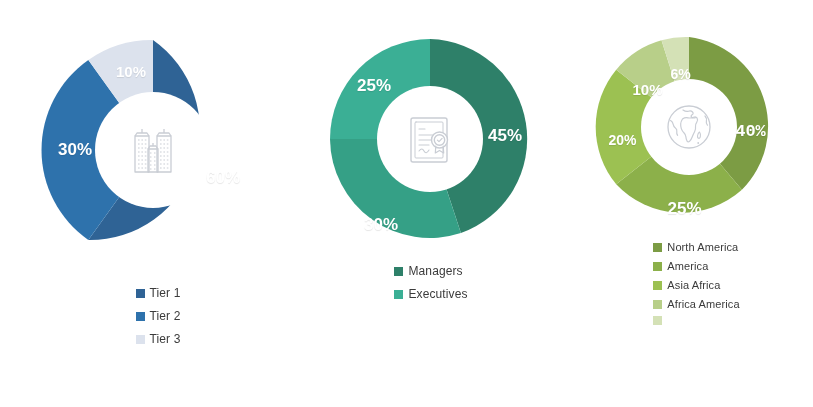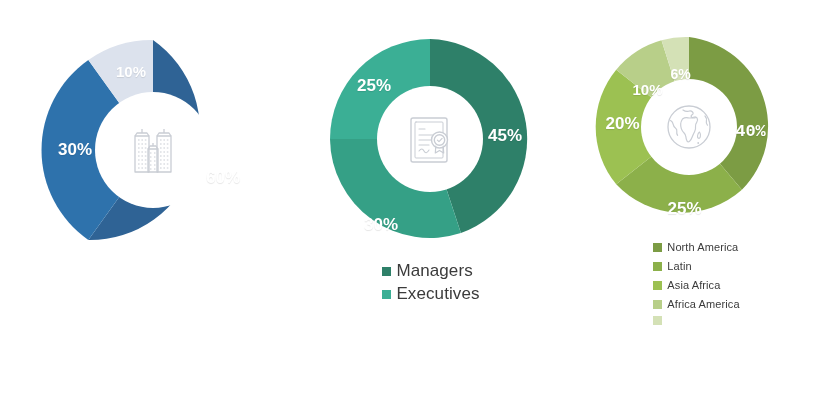--- a/index.html
+++ b/index.html
@@ -75,21 +75,21 @@
   }
   .legend .legend-row:last-child { margin-bottom: 0; align-items: center; }
   .swatch {
     width: 9px;
     height: 9px;
     margin-right: 5px;
     flex: 0 0 auto;
   }
   .legend-label {
     color: #3b3b3b;
-    font-size: 17px;
+    font-size: 12px;
     line-height: 14px;
     letter-spacing: 0.1px;
   }
 
   .legend-1 { margin-left: 10px; }
   .legend-2 { margin-left: 2px; }
   .legend-3 { margin-left: 16px; }
   .legend-3 .legend-row { margin-bottom: 5px; }
   .legend-3 .legend-label { font-size: 11px; }
 </style>
@@ -189,20 +189,34 @@
               <line x1="32" y1="50" x2="33.5" y2="50"></line>
           </g>
         </svg>
       </div>
 
       <div class="pct" style="left:196px; top:154px; font-size:17px;">60%</div>
       <div class="pct" style="left:48px; top:126px; font-size:17px;">30%</div>
       <div class="pct" style="left:104px; top:47px; font-size:15px;">10%</div>
     </div>
 
+    <div class="legend legend-1">
+      <div class="legend-row">
+        <span class="swatch" style="background: rgb(47, 99, 149);"></span>
+        <span class="legend-label">Tier 1</span>
+      </div>
+      <div class="legend-row">
+        <span class="swatch" style="background: rgb(46, 114, 172);"></span>
+        <span class="legend-label">Tier 2</span>
+      </div>
+      <div class="legend-row">
+        <span class="swatch" style="background: rgb(220, 226, 237);"></span>
+        <span class="legend-label">Tier 3</span>
+      </div>
+    </div>
   </div>
 
   <div class="panel panel-2">
 
     <div class="donut-wrap">
       <svg width="230" height="230" viewBox="0 0 230 230">
 
         <path d="M115,115 L115,15 A100,100 0 0 1 145.9,209.1 Z" fill="#2E8069"></path>
 
         <path d="M115,115 L145.9,209.1 A100,100 0 0 1 15,115 Z" fill="#35A086"></path>
@@ -281,33 +295,33 @@
           <path d="M9.6 21.5 q2.2 1.4 2.6 3.8 q0.4 2.4 2.2 3.6 q1.8 1.2 1.4 3.4 q-0.4 2.2 0.8 4" stroke-width="1.2"></path>
 
           <path d="M44 17 q2 2.2 1.4 4.8 q-0.6 2.6 1 4.4" stroke-width="1.2"></path>
 
           <circle cx="37.2" cy="44" r="0.9" fill="#c9cdd4" stroke="none"></circle>
         </svg>
       </div>
 
       <div class="pct" style="left:165px; top:107px; font-size:17px;font-family:Liberation Mono, monospace;">40%</div>
       <div class="pct" style="left:99px; top:185px; font-size:17px;">25%</div>
-      <div class="pct" style="left:37px; top:100px; font-size:17px;">20%</div>
+      <div class="pct" style="left:37px; top:116px; font-size:14px;">20%</div>
       <div class="pct" style="left:62px; top:65px; font-size:15px;">10%</div>
       <div class="pct" style="left:95px; top:50px; font-size:14px;">6%</div>
     </div>
 
     <div class="legend legend-3">
       <div class="legend-row">
         <span class="swatch" style="background: rgb(124, 156, 68);"></span>
         <span class="legend-label">North America</span>
       </div>
       <div class="legend-row">
         <span class="swatch" style="background: rgb(140, 176, 74);"></span>
-        <span class="legend-label">Latin</span>
+        <span class="legend-label">America</span>
       </div>
       <div class="legend-row">
         <span class="swatch" style="background: rgb(156, 193, 82);"></span>
         <span class="legend-label">Asia Africa</span>
       </div>
       <div class="legend-row">
         <span class="swatch" style="background: rgb(184, 207, 137);"></span>
         <span class="legend-label">Africa America</span>
       </div>
       <div class="legend-row">

